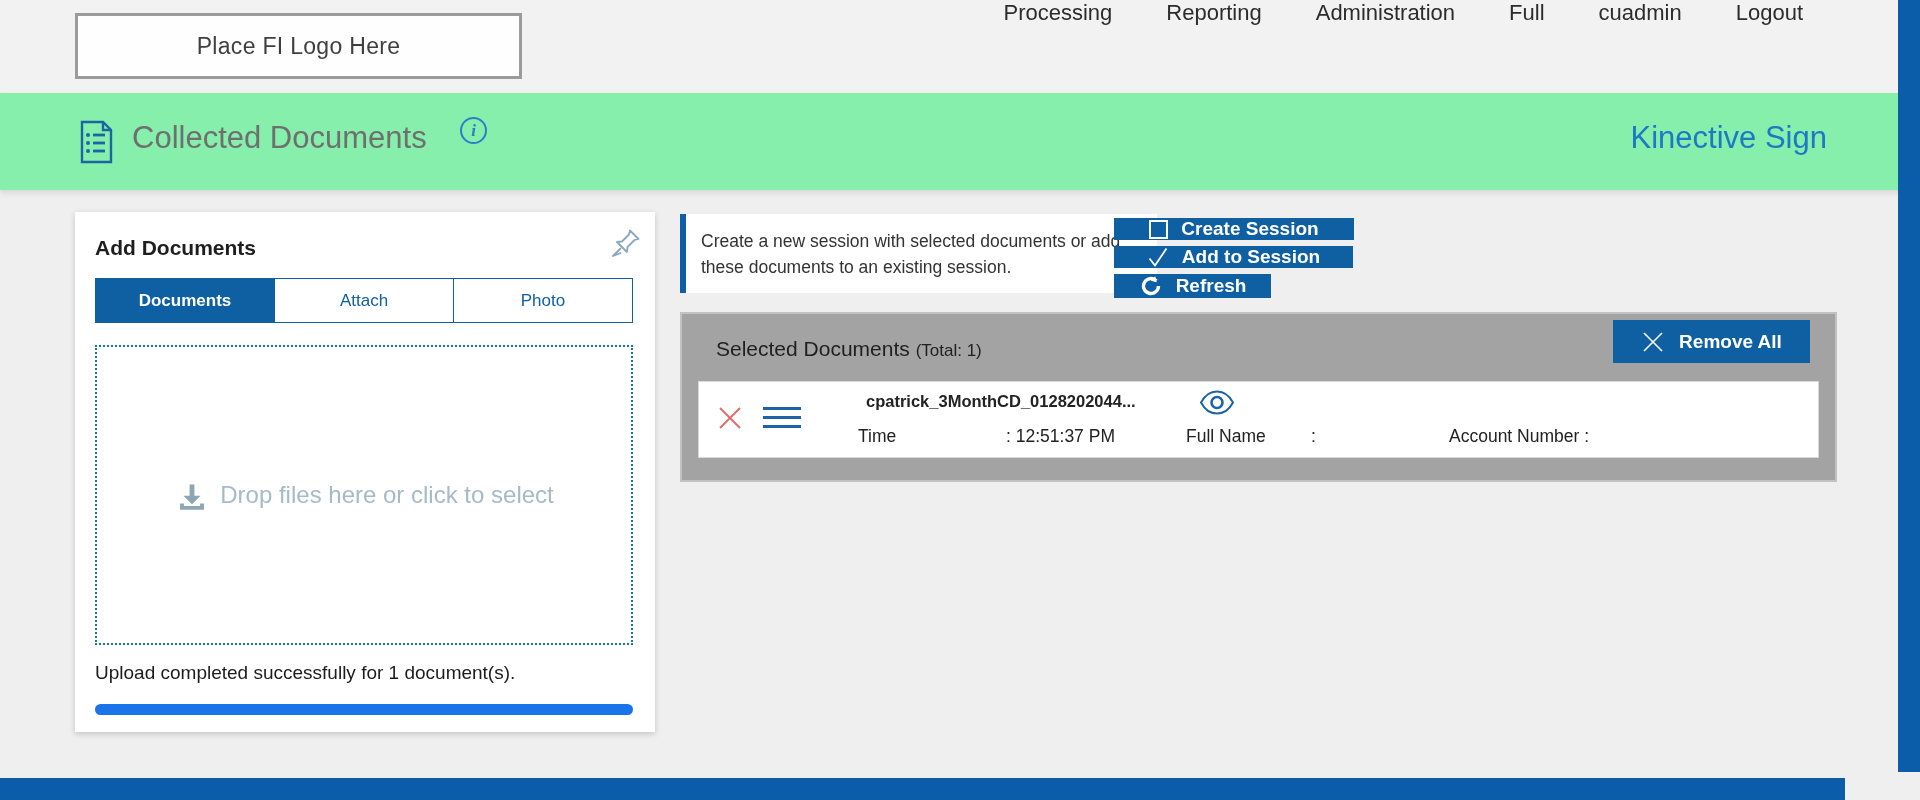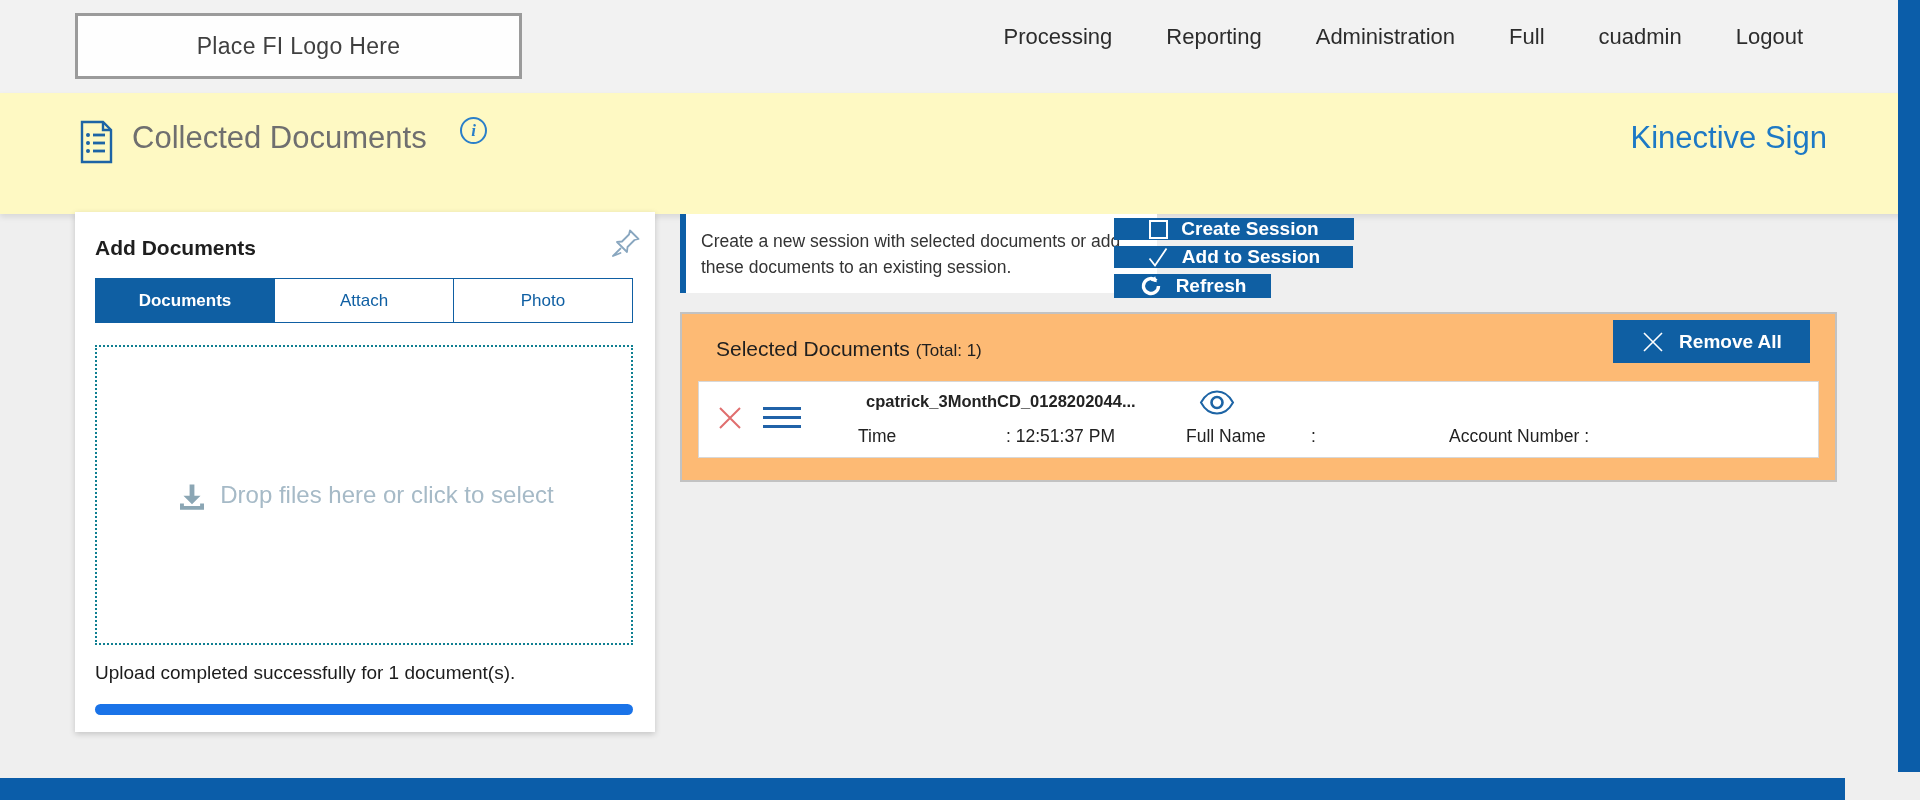--- a/index.html
+++ b/index.html
@@ -5,25 +5,25 @@
   * { margin:0; padding:0; box-sizing:border-box; }
   html,body { width:1920px; height:800px; overflow:hidden; background:#efefef;
     font-family:"Liberation Sans","DejaVu Sans",sans-serif; }
   .screen { position:relative; width:1920px; height:800px; }
 
   
   .topbar { position:absolute; left:0; top:0; width:100%; height:93px; background:#f2f2f2; }
   .logo-box { position:absolute; left:75px; top:13px; width:447px; height:66px;
     border:3px solid #9b9b9b; background:#fefefe; display:flex; align-items:center; justify-content:center; }
   .logo-box span { font-size:23px; color:#3f3f3f; letter-spacing:.3px; }
-  .nav { position:absolute; right:117px; top:0; height:73px; display:flex; align-items:center; gap:54px; }
+  .nav { position:absolute; right:117px; top:0; height:73px; display:flex; gap:54px; }
   .nav a { font-size:22px; color:#2c2c2c; text-decoration:none; cursor:pointer; white-space:nowrap; }
 
   
-  .page-header { position:absolute; left:0; top:93px; width:100%; height:121px; background:#fef9c3;
+  .page-header { position:absolute; left:0; top:93px; width:100%; height:97px; background:#86efac;
     box-shadow:0 3px 6px rgba(0,0,0,.10); }
   .doc-icon { position:absolute; left:74px; top:26px; width:44px; height:46px; }
   .page-title { position:absolute; left:132px; top:27px; font-size:31px; color:#6f6f6f; }
   .info-icon { position:absolute; left:460px; top:24px; width:27px; height:27px; border:2px solid #2a7fc9;
     border-radius:50%; color:#2a7fc9; display:flex; align-items:center; justify-content:center;
     font-family:"Liberation Serif","DejaVu Serif",serif; font-style:italic; font-weight:bold; font-size:17px; cursor:pointer; }
   .brand { position:absolute; right:93px; top:27px; font-size:31px; color:#1d79c5; }
 
   
   .add-card { position:absolute; left:75px; top:212px; width:580px; height:520px; background:#fff;
@@ -47,21 +47,21 @@
     border-left:6px solid #0d5ea6; padding:14px 20px 31px 15px; font-size:17.5px; color:#333; line-height:1.5; }
 
   
   .actions { position:absolute; left:1114px; top:218px; height:49px; display:flex; gap:6px;flex-direction:column; }
   .btn { background:#0f5fa3; color:#fff; border:none; font-size:19px; font-weight:700;
     font-family:inherit; display:flex; align-items:center; justify-content:center; gap:13px; cursor:pointer; }
   .btn-create { width:240px; } .btn-add { width:239px; } .btn-refresh { width:157px; }
   .square-glyph { width:19px; height:19px; border:2px solid #fff; display:inline-block; }
 
   
-  .selected-panel { position:absolute; left:680px; top:312px; width:1157px; height:170px; background:#fdba74;
+  .selected-panel { position:absolute; left:680px; top:312px; width:1157px; height:170px; background:#a3a3a3;
     border:2px solid #c2c2c2; }
   .panel-title { position:absolute; left:34px; top:23px; font-size:21px; color:#1f1f1f; }
   .panel-total { font-size:17px; }
   .remove-btn { position:absolute; right:25px; top:6px; width:197px; height:43px; background:#0f5fa3; border:none;
     color:#fff; font-size:19px; font-weight:700; font-family:inherit; display:flex; align-items:center;
     justify-content:center; gap:14px; cursor:pointer; }
   .doc-row { position:absolute; left:16px; right:16px; top:67px; height:77px; border:1px solid #d8d8d8; background:#fff; }
   .row-x { position:absolute; left:17px; top:22px; width:28px; height:28px; cursor:pointer; }
   .row-drag { position:absolute; left:64px; top:25px; width:38px; height:22px; cursor:grab; }
   .row-drag i { display:block; height:3px; background:#2062a8; margin-bottom:6px; }

